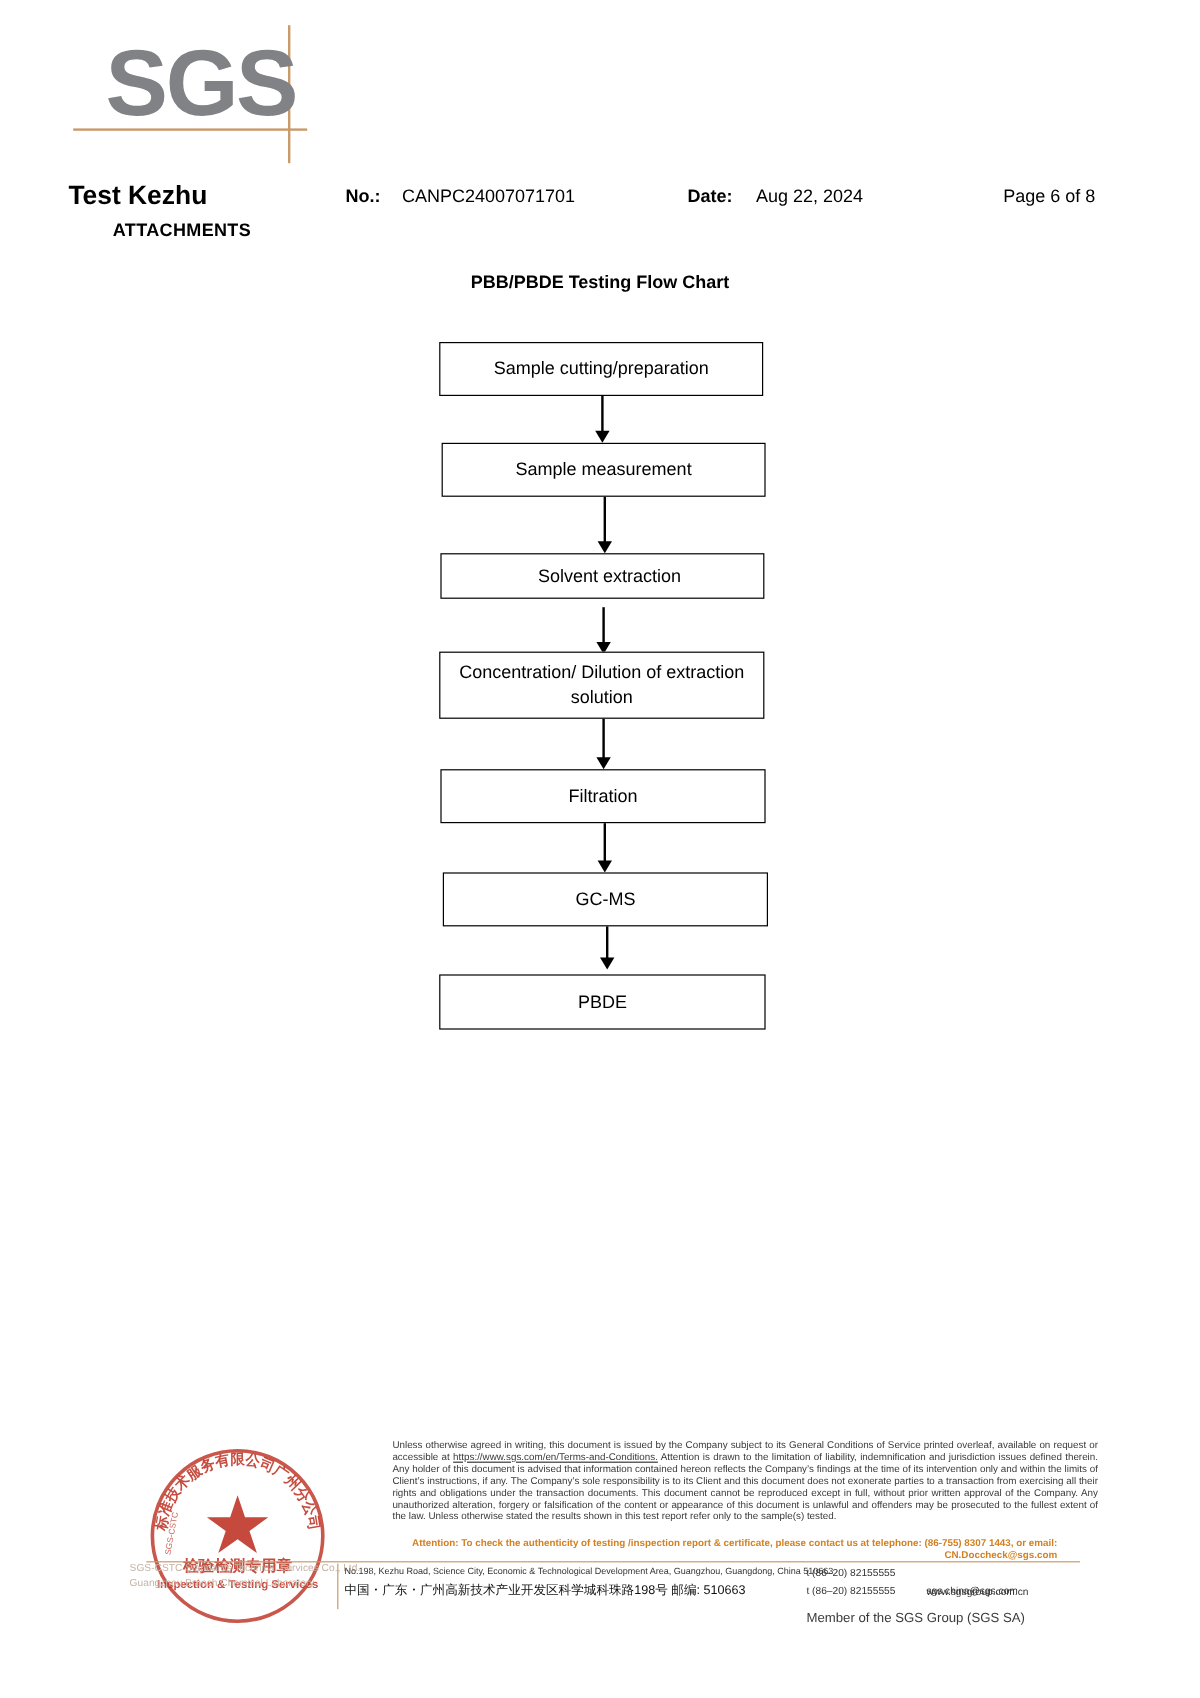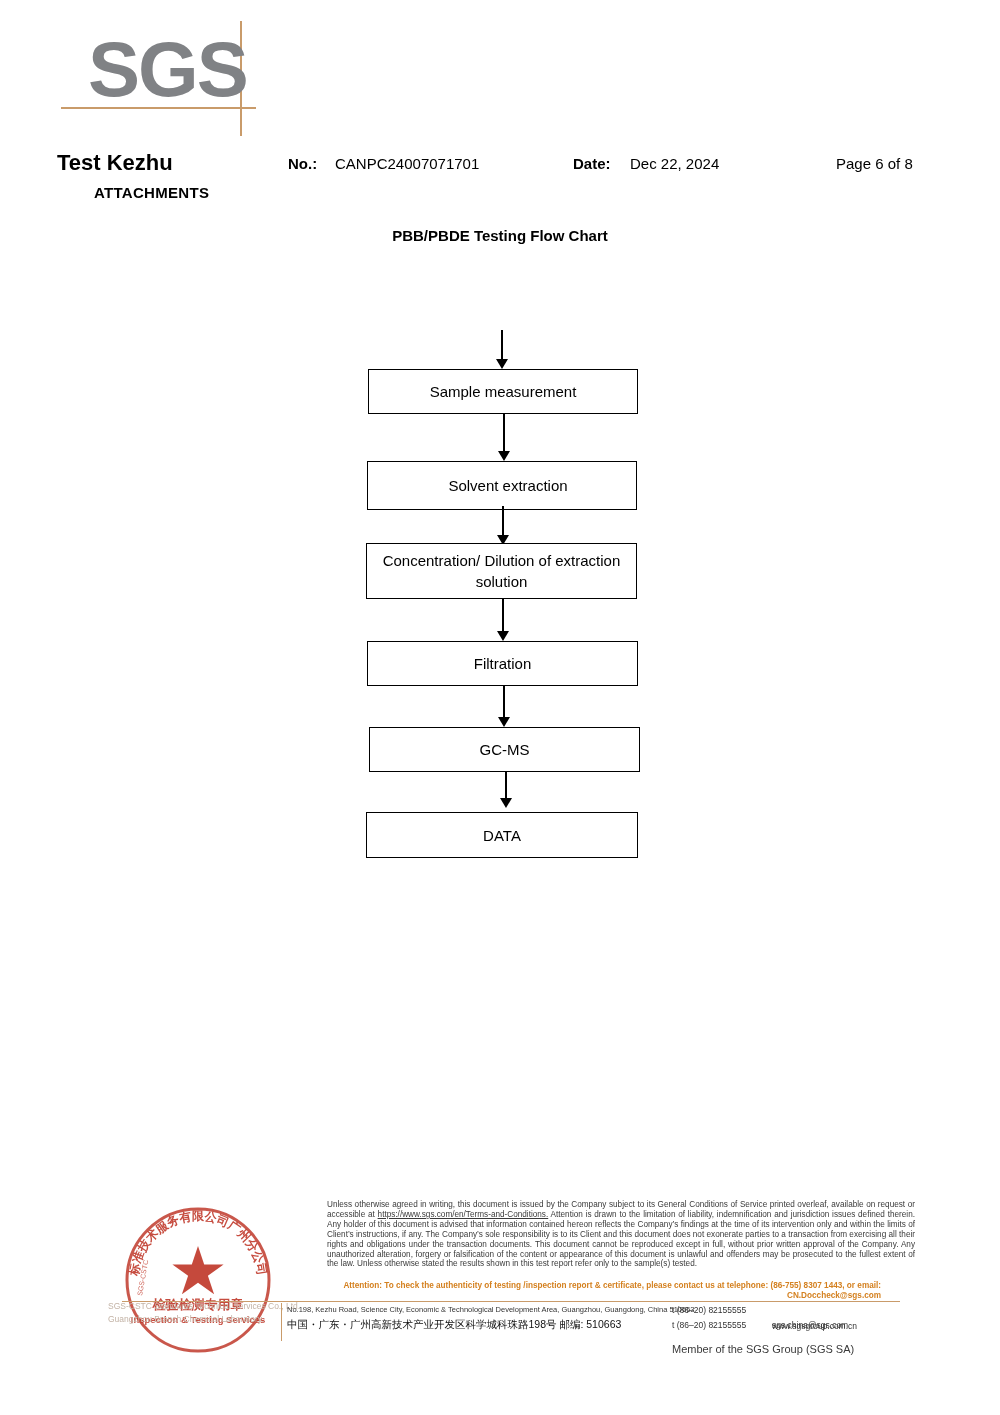--- a/index.html
+++ b/index.html
@@ -307,58 +307,61 @@
     <div class="logo-hline"></div>
     <div class="logo-vline"></div>
     <div class="logo-text">SGS</div>
   </div>
 
   <div class="hdr">
     <div class="hdr-title">Test Kezhu</div>
     <div class="hdr-no-label">No.:</div>
     <div class="hdr-no-value">CANPC24007071701</div>
     <div class="hdr-date-label">Date:</div>
-    <div class="hdr-date-value">Dec 22, 2024</div>
+    <div class="hdr-date-value">Aug 22, 2024</div>
     <div class="hdr-page">Page 6 of 8</div>
   </div>
   <div class="hdr-sub">ATTACHMENTS</div>
 
   <div class="flow-title">PBB/PBDE Testing Flow Chart</div>
 
   <div class="flow">
 
+    <div class="fbox" style="left:366px; top:285px; width:270px; height:45px;">
+      <span>Sample cutting/preparation</span>
+    </div>
     <div class="arrow" style="left:501px; top:330px; height:30px;"></div>
 
     <div class="fbox" style="left:368px; top:369px; width:270px; height:45px;">
       <span>Sample measurement</span>
     </div>
     <div class="arrow" style="left:503px; top:414px; height:38px;"></div>
 
-    <div class="fbox" style="left:367px; top:461px; width:270px; height:49px;padding-left:12px;">
+    <div class="fbox" style="left:367px; top:461px; width:270px; height:38px;padding-left:12px;">
       <span>Solvent extraction</span>
     </div>
     <div class="arrow" style="left:502px; top:506px; height:30px;"></div>
 
     <div class="fbox" style="left:366px; top:543px; width:271px; height:56px;">
       <span>Concentration/ Dilution of extraction solution</span>
     </div>
     <div class="arrow" style="left:502px; top:599px; height:33px;"></div>
 
     <div class="fbox" style="left:367px; top:641px; width:271px; height:45px;">
       <span>Filtration</span>
     </div>
     <div class="arrow" style="left:503px; top:686px; height:32px;"></div>
 
     <div class="fbox" style="left:369px; top:727px; width:271px; height:45px;">
       <span>GC-MS</span>
     </div>
     <div class="arrow" style="left:505px; top:772px; height:27px;"></div>
 
     <div class="fbox" style="left:366px; top:812px; width:272px; height:46px;">
-      <span>DATA</span>
+      <span>PBDE</span>
     </div>
 
   </div>
 
   <div class="seal">
     <svg width="152" height="152" viewBox="0 0 152 152">
       <circle cx="76" cy="76" r="71" fill="none" stroke="#c0392b" stroke-width="3" opacity="0.85"></circle>
       <path id="arcpath" d="M 16,76 A 60,60 0 0 1 136,76" fill="none"></path>
       <text font-size="12" font-weight="bold" fill="#c0392b" opacity="0.9" font-family="'DejaVu Sans', sans-serif">
         <textPath href="#arcpath" startOffset="50%" text-anchor="middle">标准技术服务有限公司广州分公司</textPath>

